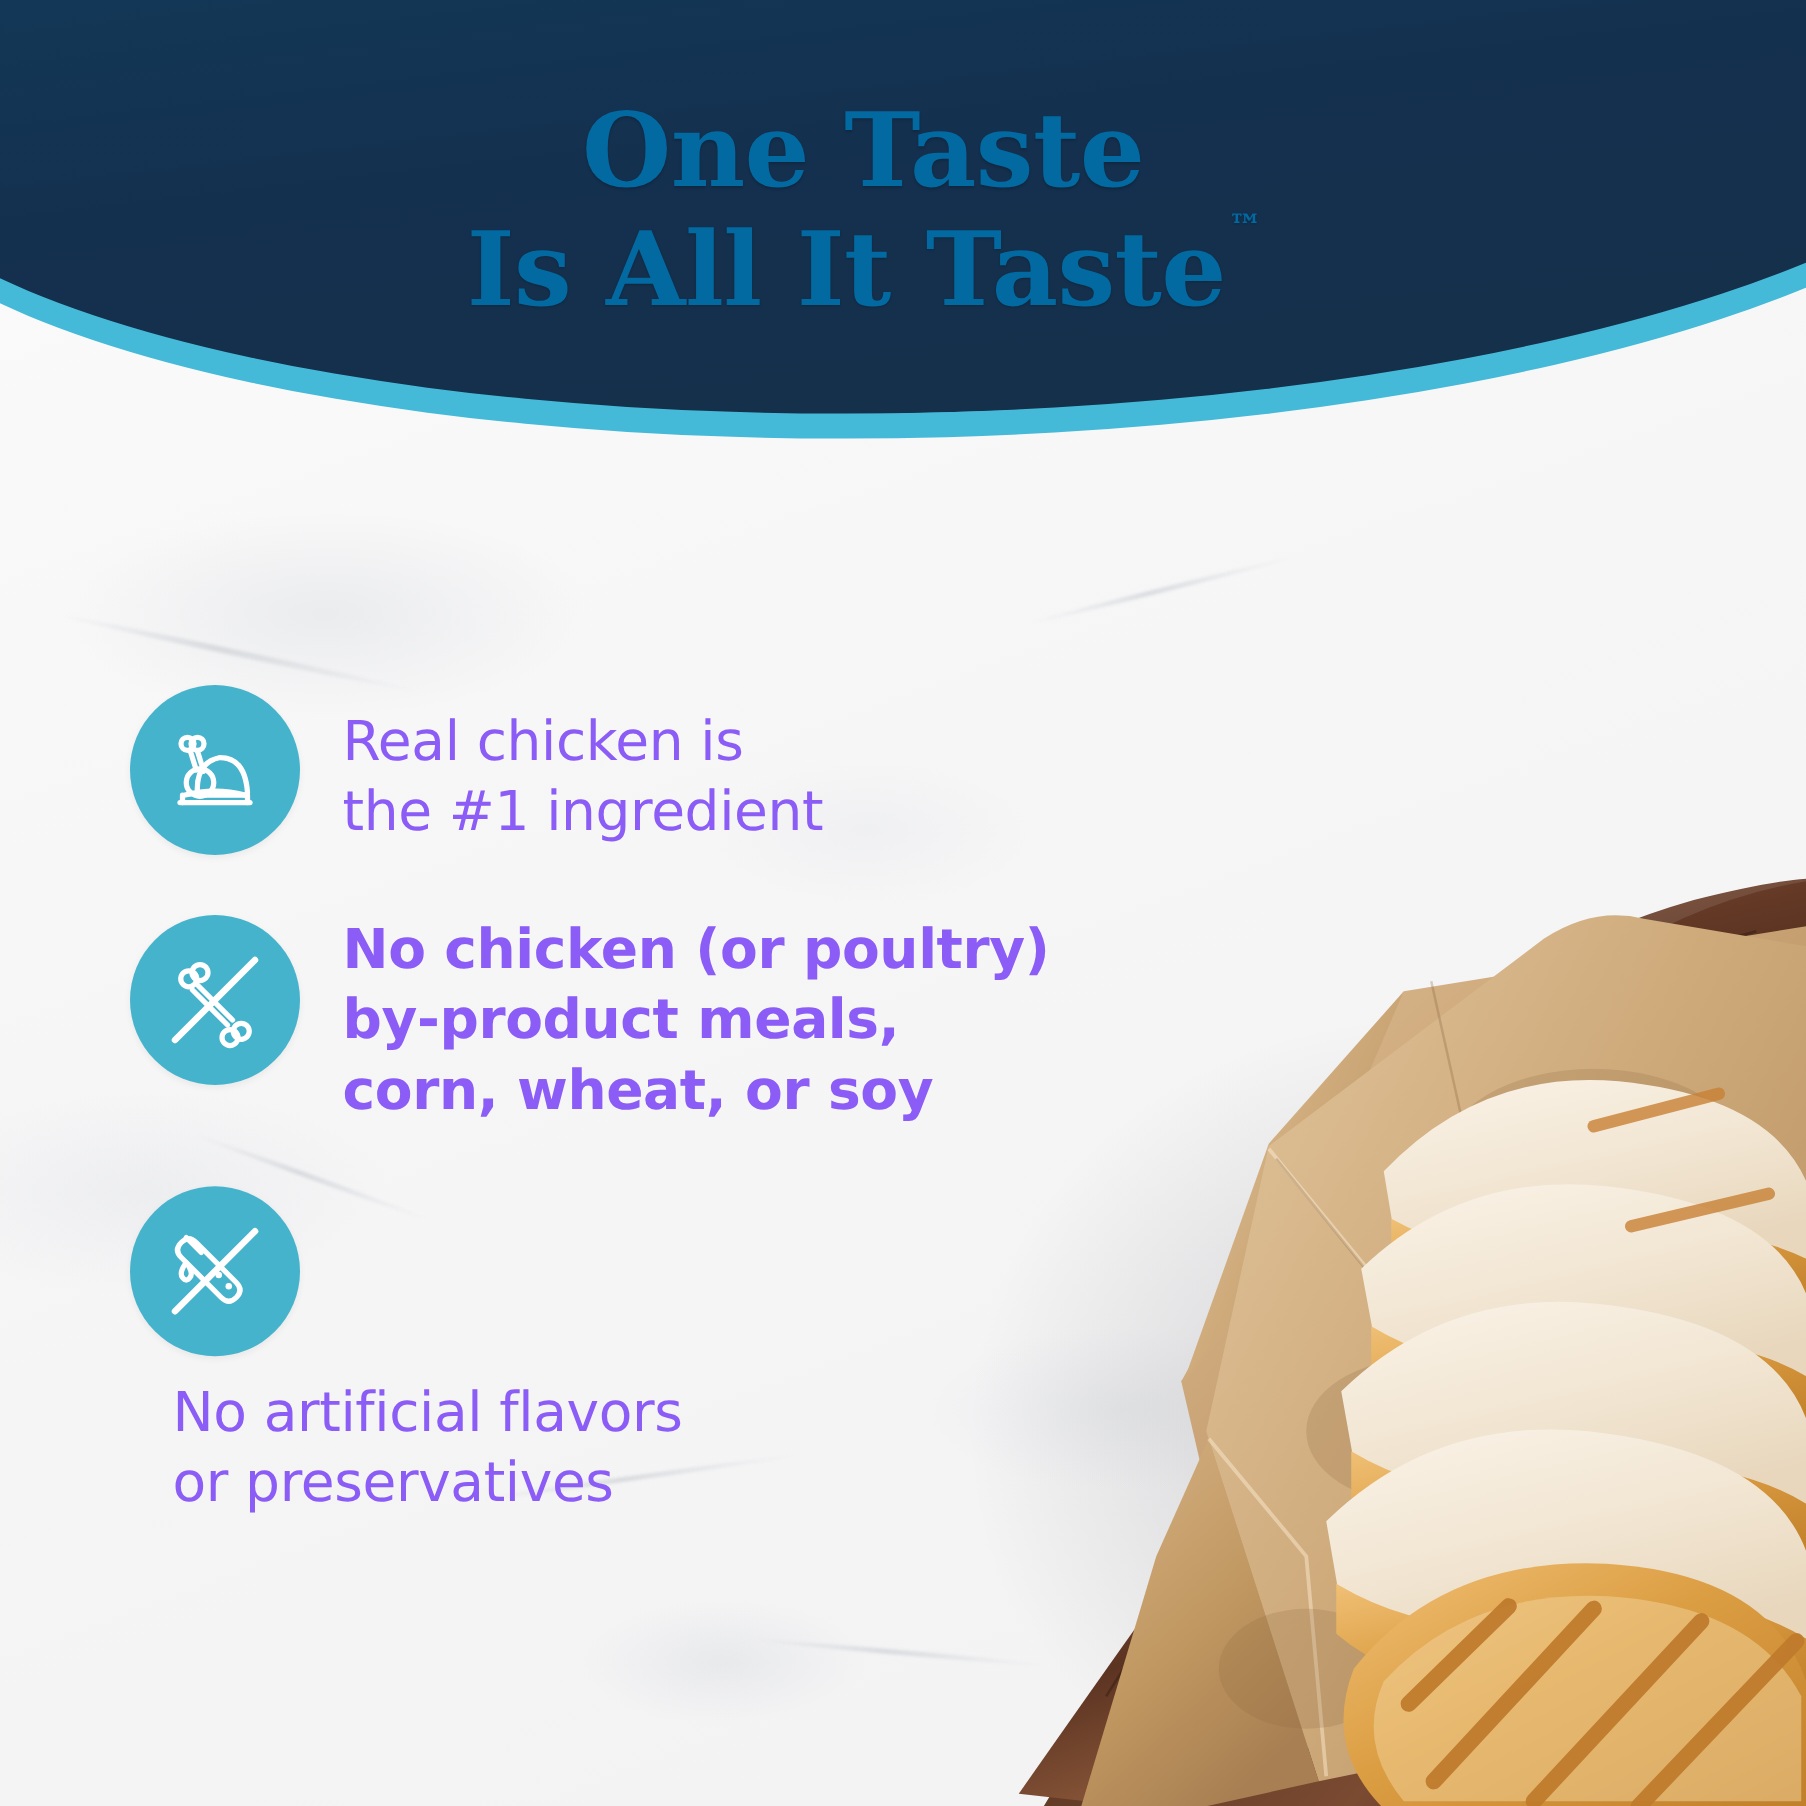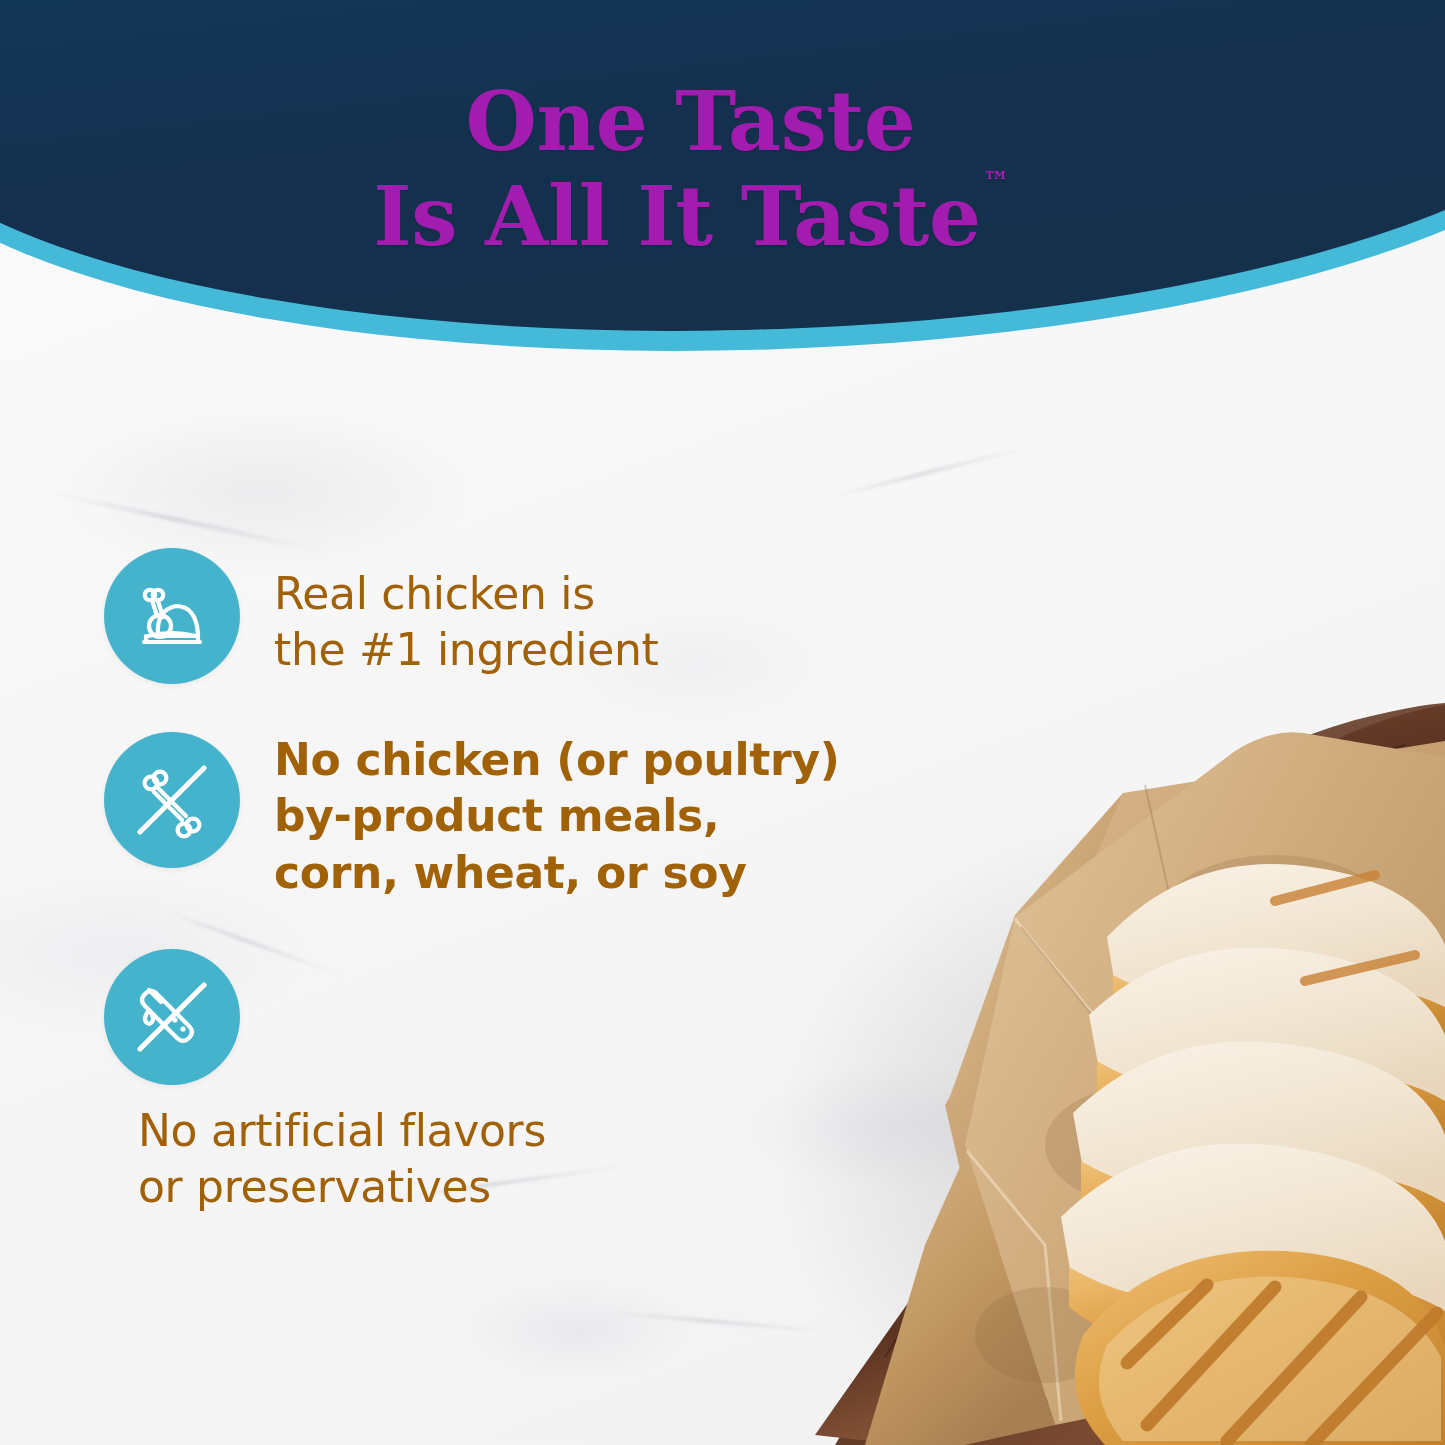--- a/index.html
+++ b/index.html
@@ -65,21 +65,21 @@
       linear-gradient(175deg, #0b5a79 0%, #0d4f6d 22%, #123f5e 52%, #14304f 78%, #143049 100%);
     transform: rotate(-1.6deg);
   }
 
   .headline {
     position: absolute;
     top: 74px;
     left: 0;
     width: 1381px;
     text-align: center;
-    color: #a21caf;
+    color: #0369a1;
     font-family: "DejaVu Serif", "Liberation Serif", serif;
     font-weight: bold;
     font-size: 82px;
     line-height: 1.16;
     letter-spacing: -0.5px;
     z-index: 4;
     text-shadow: 0 1px 2px rgba(0,0,0,0.18);
   }
   .headline .l2 { position: relative; display: inline-block; }
   .tm {
@@ -112,21 +112,21 @@
     border-radius: 50%;
     background: #45b3cc;
     display: flex;
     align-items: center;
     justify-content: center;
     box-shadow: 0 2px 6px rgba(0,0,0,0.06);
   }
   .icon-circle svg { display: block; }
   .bullet-text {
     margin-left: 34px;
-    color: #a16207;
+    color: #8b5cf6;
     font-family: "DejaVu Sans", "Liberation Sans", sans-serif;
     font-size: 44px;
     font-weight: 500;
     line-height: 1.28;
     letter-spacing: -0.3px;
     padding-top: 14px;
     white-space: pre-line;
   }
   .b1 .bullet-text { padding-top: 18px; }
   .b2 .bullet-text { padding-top: 0px; font-weight: bold; }

